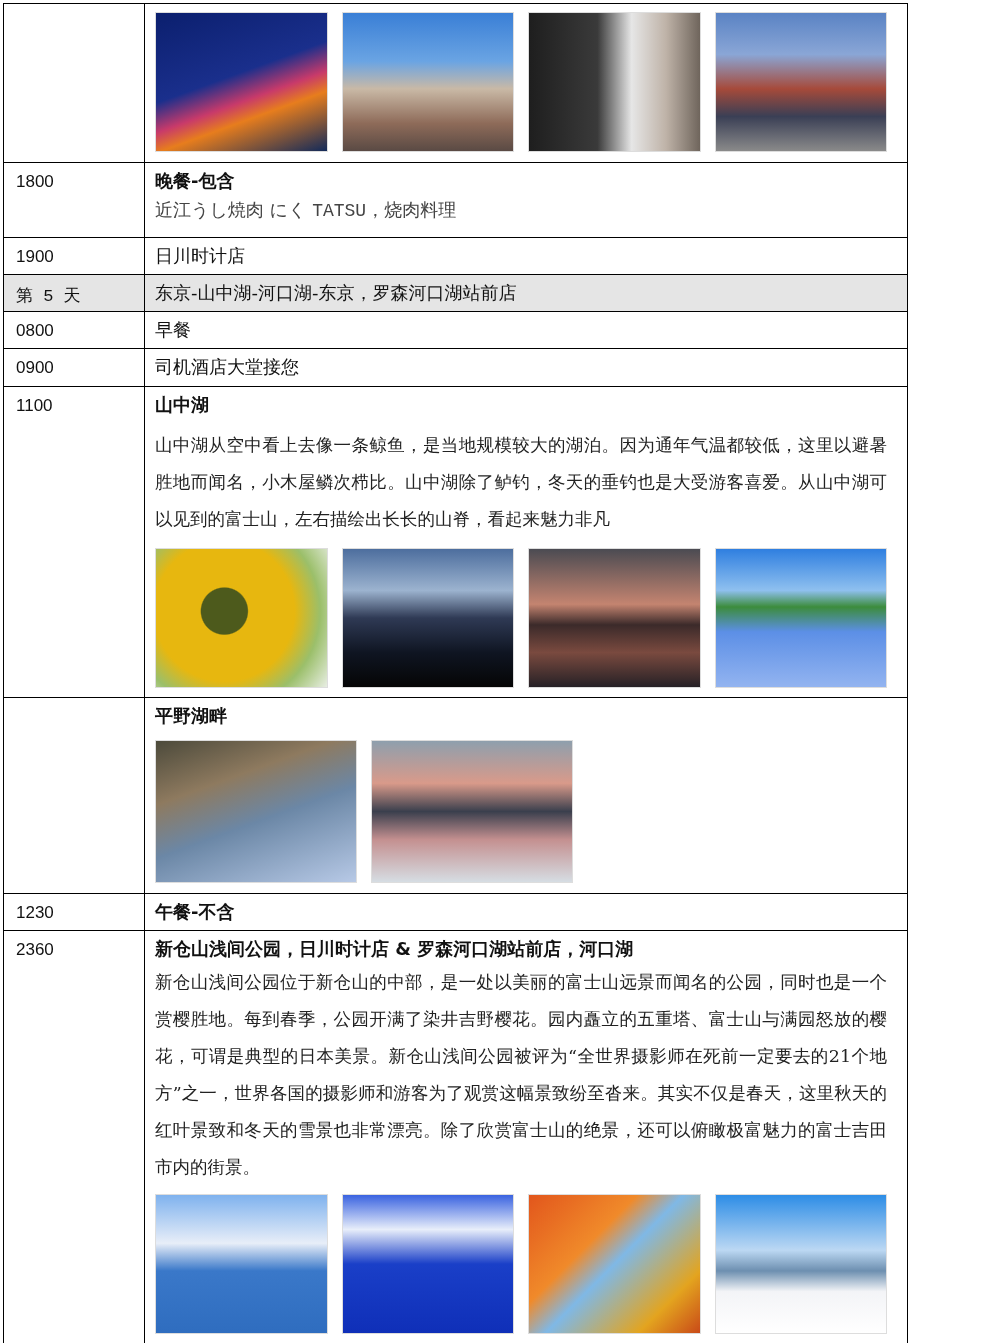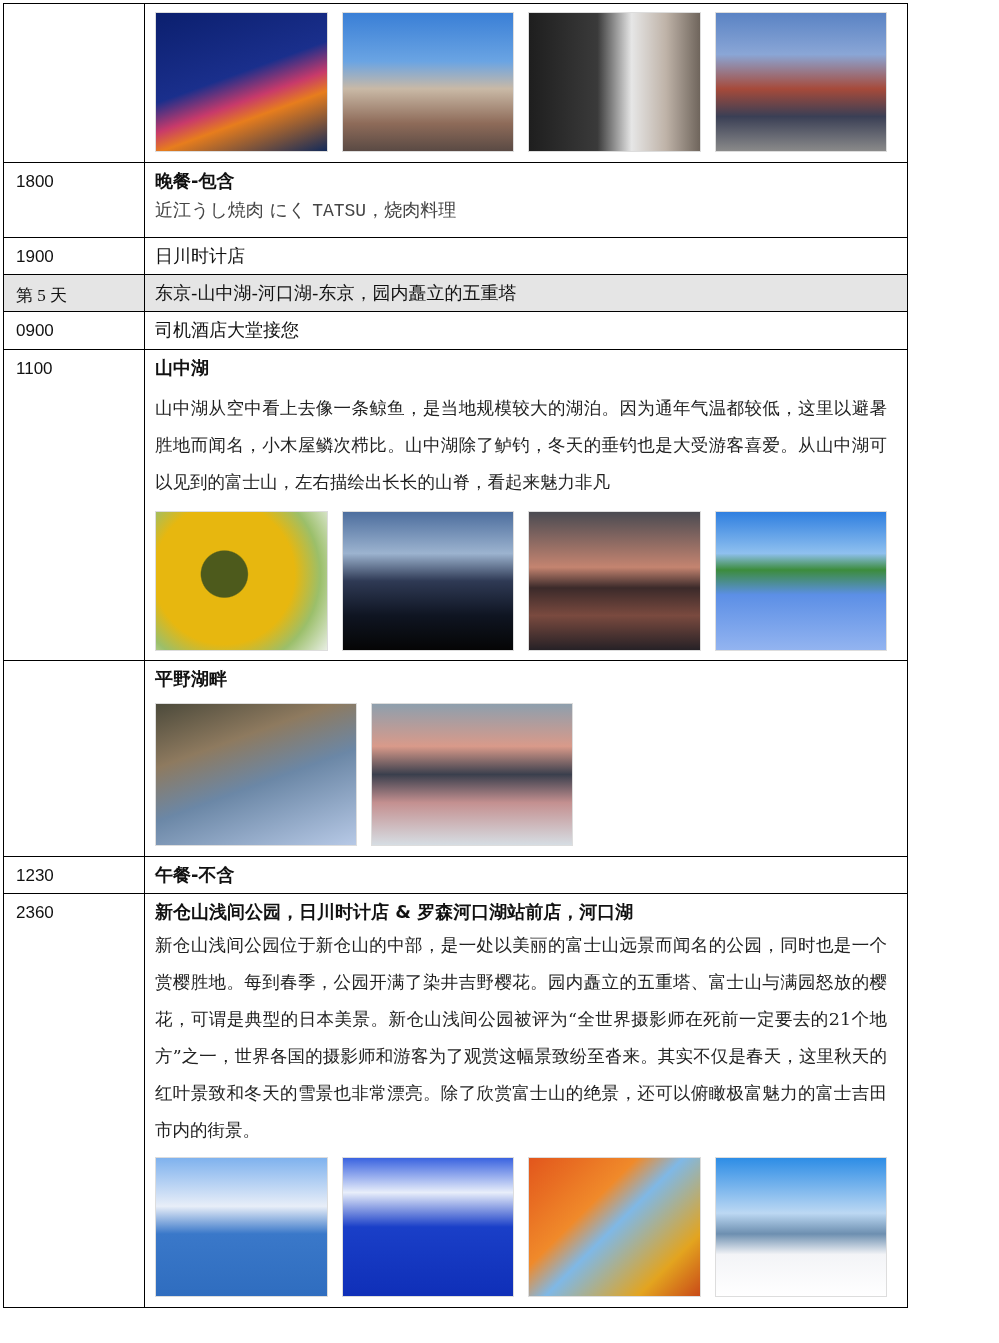--- a/index.html
+++ b/index.html
@@ -65,24 +65,32 @@
   <tr style="height:37px">
     <td class="time">
           <div class="t-cell">1900</div>
         </td>
     <td class="desc">
           <div class="plain">日川时计店</div>
         </td>
   </tr>
   <tr class="row-day" style="height:37px">
     <td class="time">
-          <div class="t-cell" style="font-family:Liberation Serif, serif">第 5 天</div>
+          <div class="t-cell" style="font-family:Liberation Mono, monospace">第 5 天</div>
         </td>
     <td class="desc">
-          <div class="plain">东京-山中湖-河口湖-东京，园内矗立的五重塔</div>
+          <div class="plain">东京-山中湖-河口湖-东京，罗森河口湖站前店</div>
+        </td>
+  </tr>
+  <tr style="height:37px">
+    <td class="time">
+          <div class="t-cell">0800</div>
+        </td>
+    <td class="desc">
+          <div class="plain">早餐</div>
         </td>
   </tr>
   <tr style="height:38px">
     <td class="time">
           <div class="t-cell">0900</div>
         </td>
     <td class="desc">
           <div class="plain">司机酒店大堂接您</div>
         </td>
   </tr>

